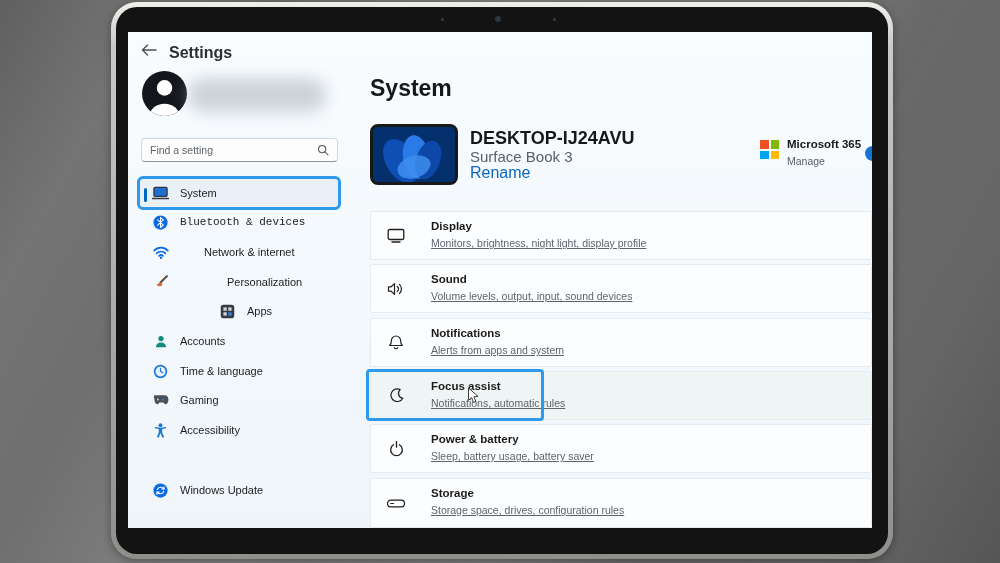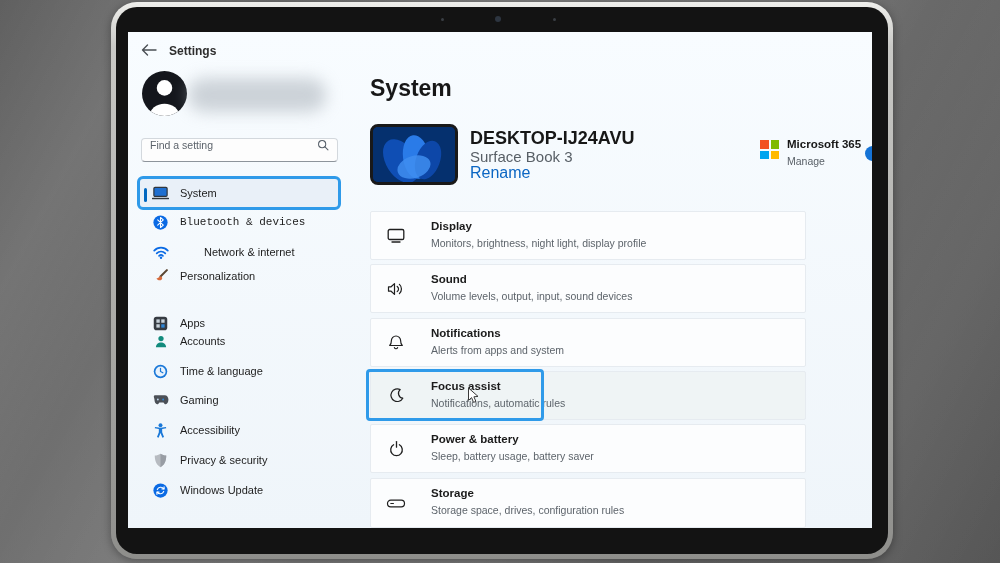--- a/index.html
+++ b/index.html
@@ -17,31 +17,31 @@
     border-radius:26px; background:linear-gradient(180deg,#efefec 0%,#c9c9c6 8%,#a9a9a6 60%,#8e8e8b 100%);
     box-shadow:0 2px 10px rgba(0,0,0,.35); }
   .bezel { position:absolute; left:5px; top:5px; right:5px; bottom:5px;
     border-radius:21px; background:#131313; }
   .cam-dot { position:absolute; border-radius:50%; background:#3a3e44; }
   .screen { position:absolute; left:128px; top:32px; width:744px; height:496px;
     background:linear-gradient(180deg,#f8fcff 0%,#eff5fa 100%); overflow:hidden; }
 
   
   .back-btn { position:absolute; left:13px; top:11px; width:16px; height:14px; cursor:pointer; }
-  .app-title { position:absolute; left:41px; top:12px; font-size:12px; font-weight:700; color:#2e2e2e; }
+  .app-title { position:absolute; left:41px; top:12px; font-size:16px; font-weight:700; color:#2e2e2e; }
 
   
   .avatar { position:absolute; left:14px; top:39px; width:45px; height:45px; }
   .name-blur { position:absolute; left:60px; top:46px; width:138px; height:34px;
     background:#a9b1b9; border-radius:16px; filter:blur(8px); opacity:.55; }
 
   
   .search-box { position:absolute; left:13px; top:106px; width:197px; height:24px;
     background:#fdfdfd; border:1px solid #d3d8dd; border-bottom-color:#8d949b;
-    border-radius:4px; display:flex; padding:0 8px; }
+    border-radius:4px; display:flex; align-items:center; padding:0 8px; }
   .search-ph { flex:1; font-size:10.5px; color:#5c636b; }
 
   
   .nav-item { position:absolute; left:11px; width:200px; height:30px;
     display:flex; align-items:center; border-radius:4px; cursor:pointer; }
   .nav-item .nicon { width:17px; height:17px; margin-left:13px; display:flex; align-items:center; justify-content:center; flex:none; }
   .nav-item .nlabel { margin-left:11px; font-size:11px; color:#1d1d1d; }
   .sel-annot { position:absolute; left:9px; top:144px; width:204px; height:34px;
     border:3px solid #2f9ae9; border-radius:6px; background:#e9f0f8; }
   .sel-accent { position:absolute; left:4px; top:9px; width:3px; height:14px;
@@ -55,27 +55,27 @@
   .dev-model { position:absolute; left:342px; top:116px; font-size:15px; color:#585f66; }
   .dev-rename { position:absolute; left:342px; top:132px; font-size:16px; color:#0b66c3; cursor:pointer; }
   .ms-logo { position:absolute; left:632px; top:108px; width:19px; height:19px;
     display:grid; grid-template-columns:8.5px 8.5px; grid-template-rows:8.5px 8.5px; gap:2px; }
   .ms-title { position:absolute; left:659px; top:106px; font-size:11.5px; font-weight:700; color:#171717; }
   .ms-manage { position:absolute; left:659px; top:123px; font-size:10.5px; color:#585f66; cursor:pointer; }
   .onedrive-sliver { position:absolute; left:737px; top:114px; width:15px; height:15px;
     border-radius:50%; background:#1573d6; }
 
   
-  .row { position:absolute; left:242px; width:436px; height:49px;
+  .row { position:absolute; left:242px; width:502px; height:49px;
     background:#fcfdfe; border:1px solid #e6ebf0; border-radius:2px; cursor:pointer; }
   .row.hovered { background:#eff4f5; }
   .row .ricon { position:absolute; left:14px; top:50%; transform:translateY(-50%);
     width:22px; height:20px; display:flex; align-items:center; justify-content:center; }
   .row .rtitle { position:absolute; left:60px; top:8px; font-size:11.5px; font-weight:600; color:#1b1b1b; }
-  .row .rsub { position:absolute; left:60px; top:25px; font-size:10.5px; color:#5d646b; }
+  .row .rsub { position:absolute; left:60px; top:25px; font-size:10.5px; color:#5d646b;text-decoration:underline; }
 
   .focus-annot { position:absolute; left:238px; top:337px; width:178px; height:52px;
     border:3px solid #2f9ae9; border-radius:4px; pointer-events:none; }
   .cursor { position:absolute; left:339px; top:355px; width:12px; height:18px; pointer-events:none; }
 </style>
 </head>
 <body>
 
 <div id="canvas">
 
@@ -145,30 +145,30 @@
       <span class="nicon">
         <svg width="16" height="13" viewBox="0 0 16 13">
             <path d="M1.2 4.6 a9.4 9.4 0 0 1 13.6 0" stroke="#0a6ae4" stroke-width="1.7" fill="none" stroke-linecap="round"></path>
             <path d="M3.7 7.3 a6 6 0 0 1 8.6 0" stroke="#0a6ae4" stroke-width="1.7" fill="none" stroke-linecap="round"></path>
             <path d="M6.1 9.9 a2.7 2.7 0 0 1 3.8 0" stroke="#0a6ae4" stroke-width="1.7" fill="none" stroke-linecap="round"></path>
             <circle cx="8" cy="11.7" r="1.2" fill="#0a6ae4"></circle>
           </svg>
       </span>
       <span class="nlabel">Network &amp; internet</span>
     </div>
-    <div class="nav-item" style="top:229px;">
+    <div class="nav-item" style="top:235px;gap:47px;">
       <span class="nicon">
         <svg width="15" height="15" viewBox="0 0 16 16">
             <path d="M14.8 1.2 L8 8" stroke="#5b4632" stroke-width="2.2" stroke-linecap="round"></path>
             <path d="M8.3 7.6 c-1.8 .3 -2 2 -4.6 2.6 1 2 4 2.6 5.6 1 1 -1 .6 -2.8 -1 -3.6z" fill="#d86a3a"></path>
           </svg>
       </span>
       <span class="nlabel">Personalization</span>
     </div>
-    <div class="nav-item" style="top:276px;">
+    <div class="nav-item" style="top:264px;justify-content:center;">
       <span class="nicon">
         <svg width="15" height="15" viewBox="0 0 16 16">
             <rect x="0.8" y="0.8" width="14.4" height="14.4" rx="3" fill="#363b42"></rect>
             <rect x="3.6" y="3.6" width="3.6" height="3.6" fill="#c8d2da"></rect>
             <rect x="8.8" y="3.6" width="3.6" height="3.6" fill="#c8d2da"></rect>
             <rect x="3.6" y="8.8" width="3.6" height="3.6" fill="#c8d2da"></rect>
             <rect x="8.8" y="8.8" width="3.6" height="3.6" fill="#2f86d6"></rect>
           </svg>
       </span>
       <span class="nlabel">Apps</span>
@@ -203,29 +203,20 @@
     </div>
     <div class="nav-item" style="top:353px;">
       <span class="nicon">
         <svg width="17" height="12" viewBox="0 0 18 12">
             <path d="M4.5 1 h9 c2.3 0 3.9 2 3.9 4.6 0 2.8 -1.2 5 -2.9 5 -1.1 0 -1.7 -1.2 -2.4 -2 h-4.2 c-.7 .8 -1.3 2 -2.4 2 C3.8 10.6 2.6 8.4 2.6 5.6 2.6 3 .2 1 4.5 1z" fill="#4b5057"></path>
             <circle cx="6.2" cy="5.4" r="1" fill="#bcd3e8"></circle>
             <circle cx="11.8" cy="5.4" r="1" fill="#2f86d6"></circle>
           </svg>
       </span>
       <span class="nlabel">Gaming</span>
-    </div>
-    <div class="nav-item" style="top:413px;">
-      <span class="nicon">
-        <svg width="13" height="15" viewBox="0 0 14 16">
-            <path d="M7 0.8 C9.2 2.2 11.2 2.8 13.2 2.7 13.2 9 11 13.2 7 15.2 3 13.2 0.8 9 0.8 2.7 2.8 2.8 4.8 2.2 7 0.8 z" fill="#b7bbc1"></path>
-            <path d="M7 0.8 C9.2 2.2 11.2 2.8 13.2 2.7 13.2 9 11 13.2 7 15.2 z" fill="#989da4"></path>
-          </svg>
-      </span>
-      <span class="nlabel">Privacy &amp; security</span>
     </div>
     <div class="nav-item" style="top:443px;">
       <span class="nicon">
         <svg width="15" height="15" viewBox="0 0 16 16">
             <circle cx="8" cy="8" r="7.6" fill="#0a6ae4"></circle>
             <path d="M11.6 6.2 A4 4 0 0 0 4.6 7" stroke="#ffffff" stroke-width="1.2" fill="none" stroke-linecap="round"></path>
             <path d="M4.4 9.8 a4 4 0 0 0 7 -.8" stroke="#ffffff" stroke-width="1.2" fill="none" stroke-linecap="round"></path>
             <path d="M11.8 3.6 v2.7 h-2.7" fill="none" stroke="#ffffff" stroke-width="1.2" stroke-linejoin="round"></path>
             <path d="M4.2 12.4 v-2.7 h2.7" fill="none" stroke="#ffffff" stroke-width="1.2" stroke-linejoin="round"></path>
           </svg>

